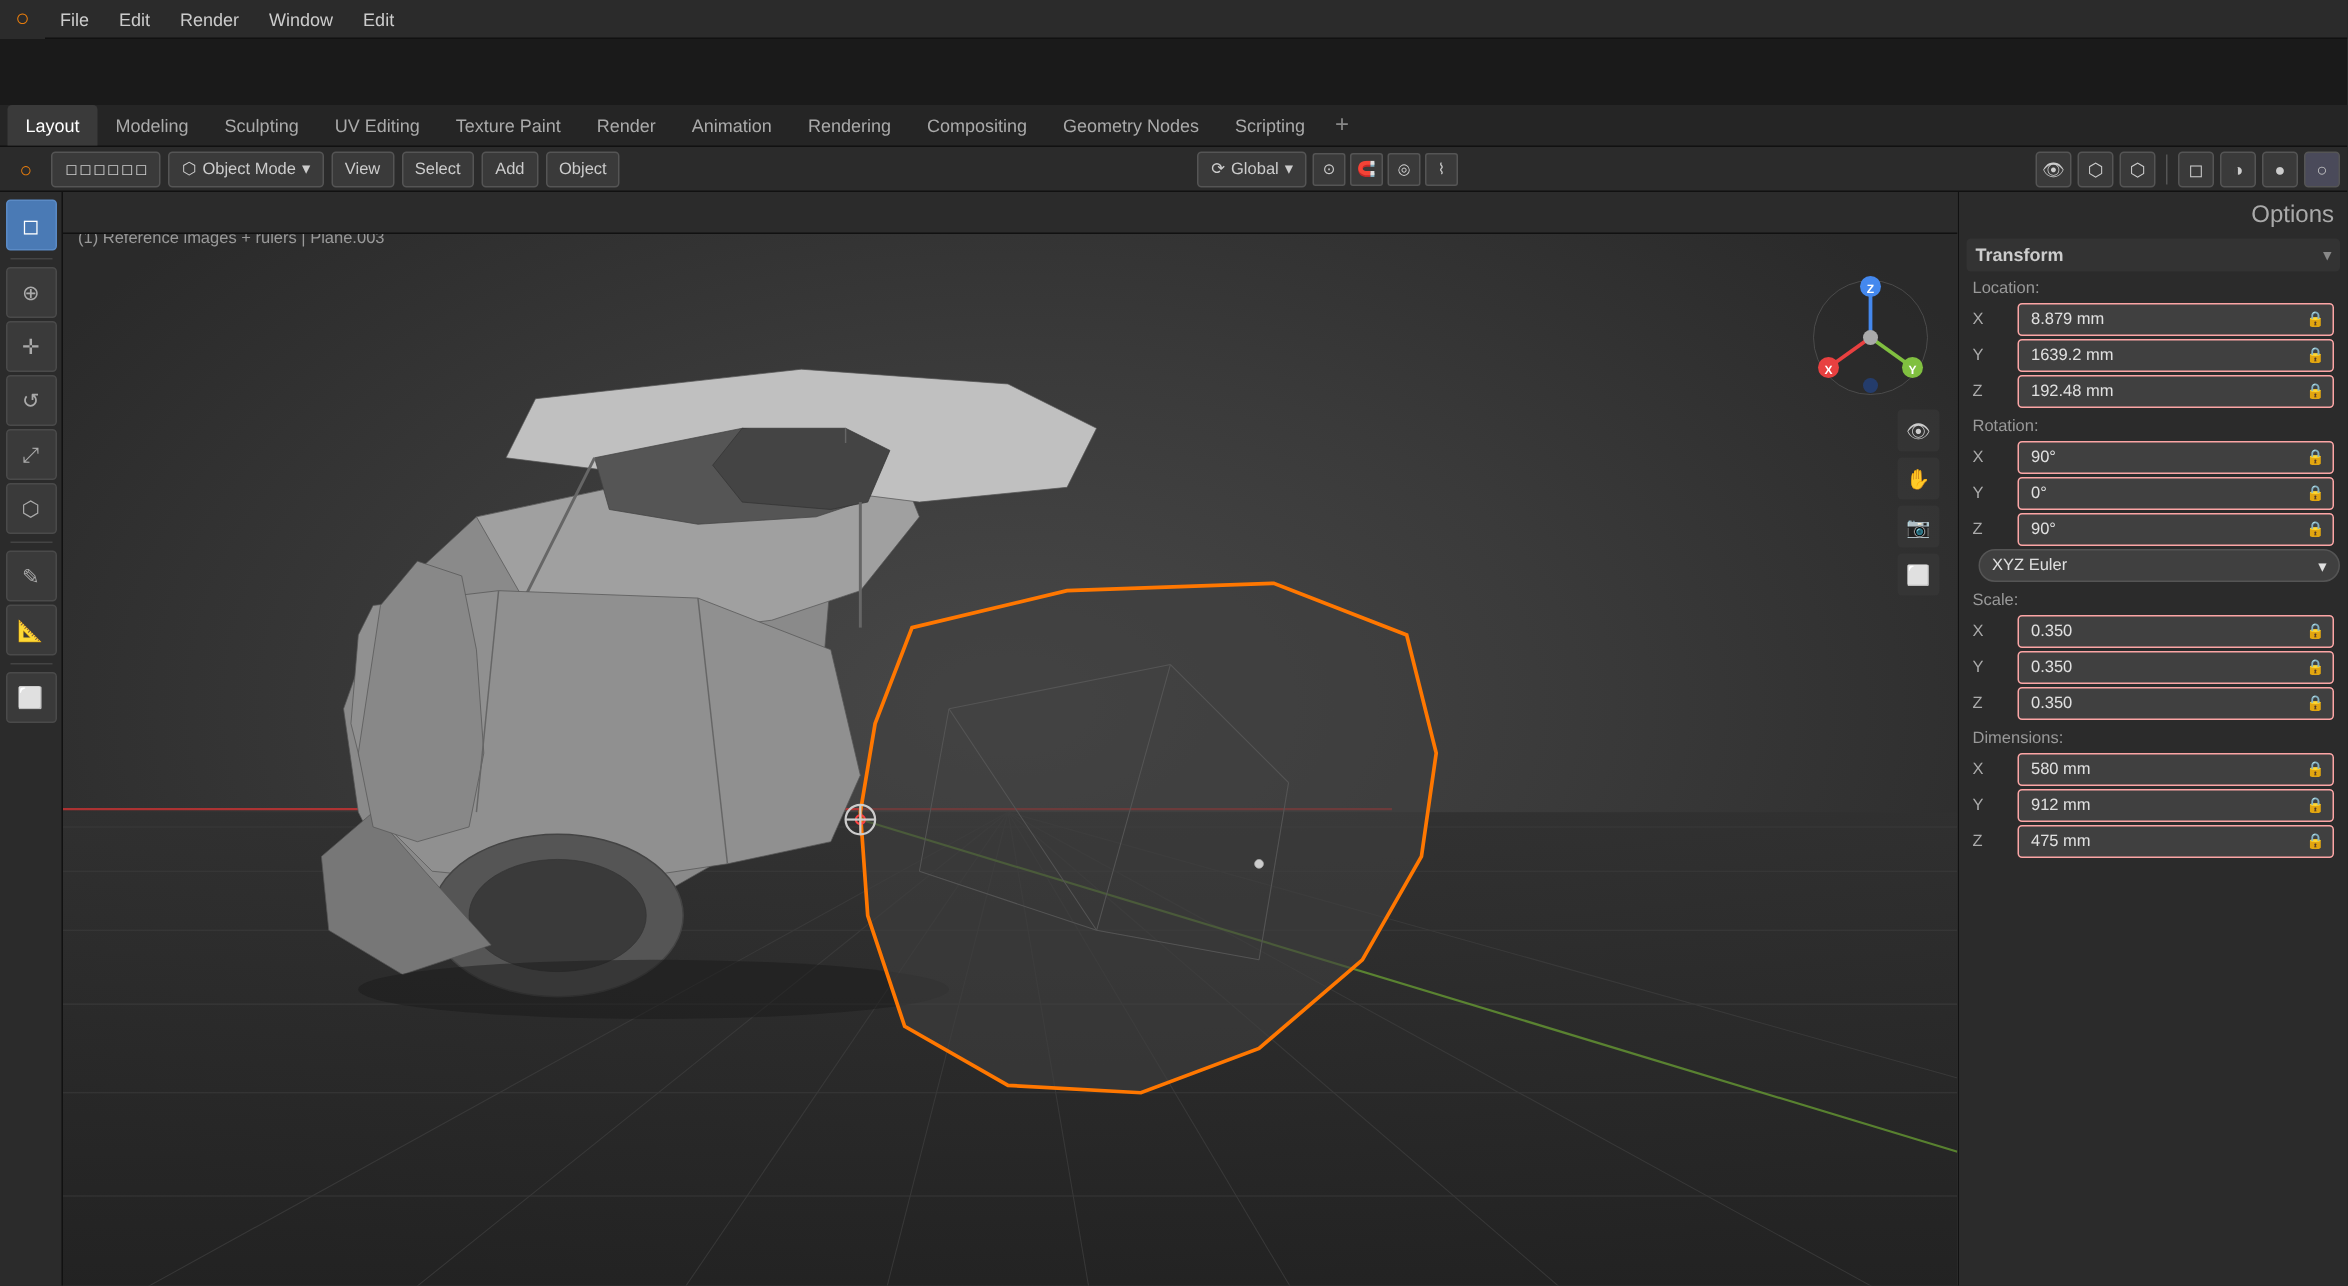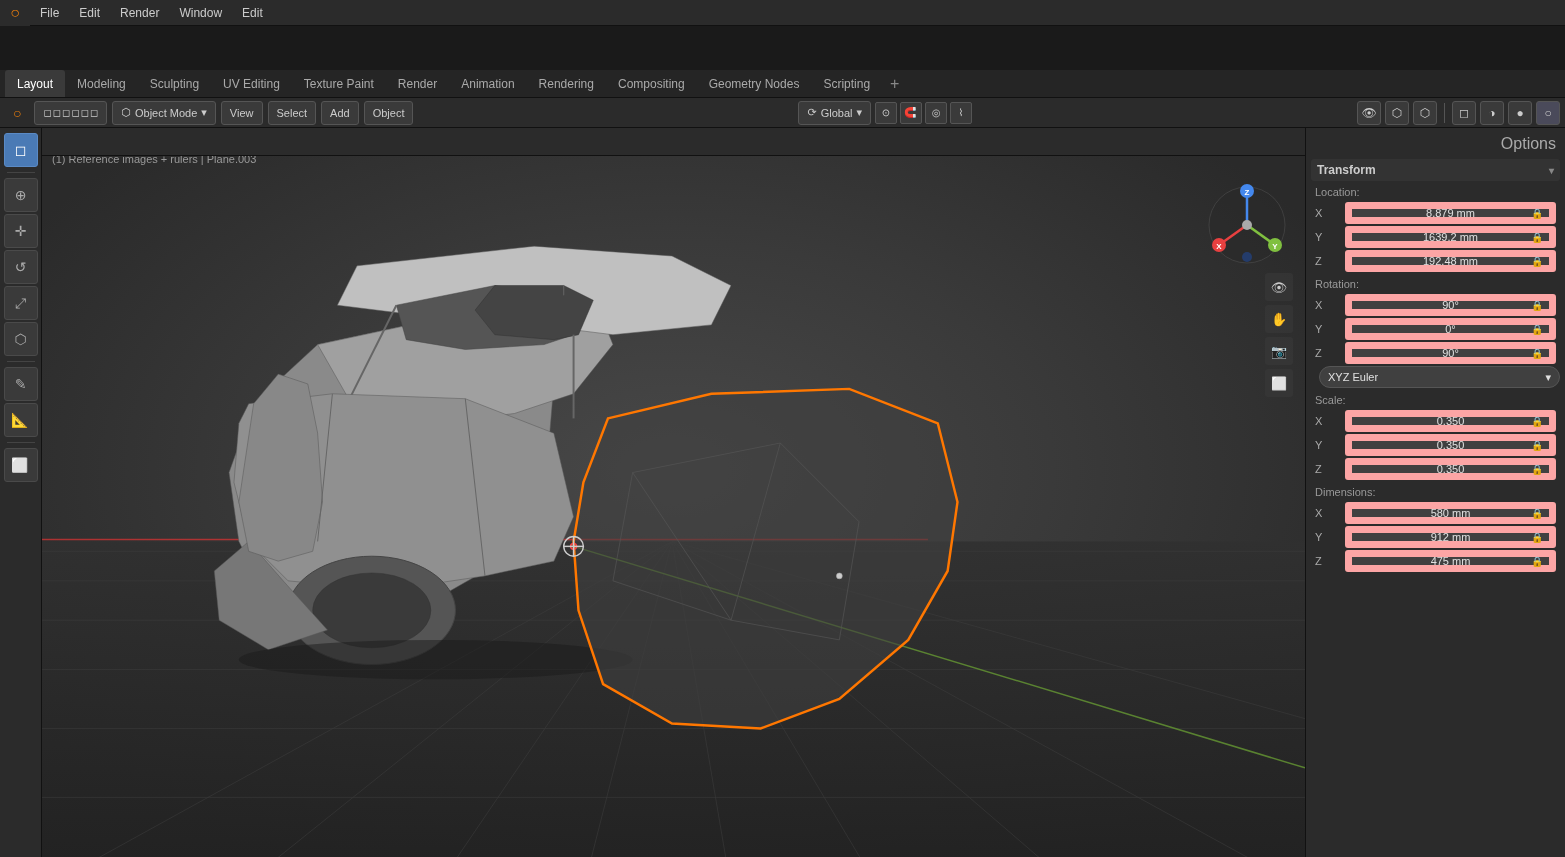--- a/index.html
+++ b/index.html
@@ -262,29 +262,28 @@
     }
     .prop-label {
       width: 30px;
       font-size: 11px;
       color: #aaa;
     }
     .prop-value {
       flex: 1;
       height: 22px;
       background: #404040;
-      border: 7px solid #fca5a5;
+      border: 1px solid #fca5a5;
       border-radius: 3px;
       display: flex;
       align-items: center;
       padding: 0 8px;
       font-size: 11px;
       color: #e0e0e0;
       position: relative;
-      justify-content: center;
     }
     .prop-value .lock-icon {
       position: absolute;
       right: 5px;
       color: #666;
       font-size: 10px;
     }
     .prop-sub-label {
       font-size: 11px;
       color: #999;

